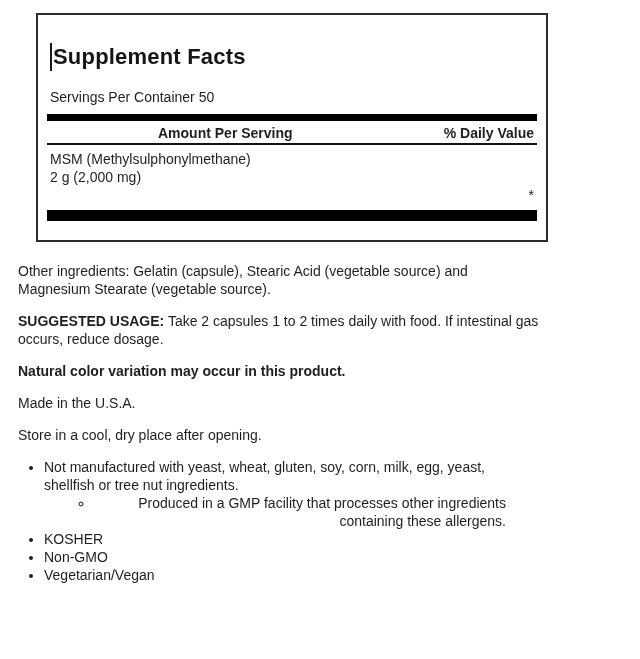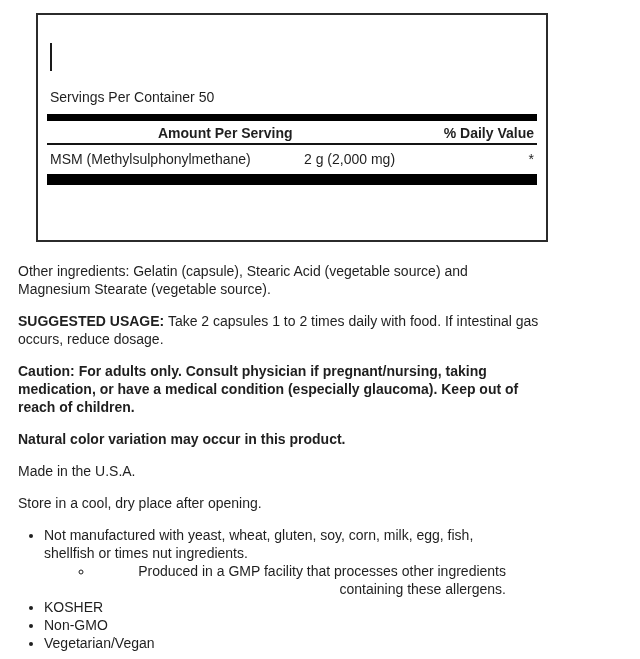--- a/index.html
+++ b/index.html
@@ -52,21 +52,21 @@
     display: flex;
     align-items: baseline;
     border-bottom: 2px solid #141414;
     padding: 3px 3px 1px;
     font-weight: 700;
     justify-content: space-between;
   }
   .hdr-amount { margin-left: 108px; }
   .hdr-dv { margin-left: auto; }
 
-  .fact-row { display: flex; align-items: baseline; padding: 5px 3px 4px; }
+  .fact-row { display: flex; align-items: baseline; padding: 5px 3px 4px; flex-direction: column; }
   .fact-name { width: 254px; flex: none; }
   .fact-dv { margin-left: auto; }
 
   .footnote { margin: 9px 3px 0; }
 
   
   .details { margin: 20px 0 0 18px; width: 521px; }
   .details p { margin: 14px 0; }
   .bold { font-weight: 700; }
   ul.attrs { margin: 14px 0 0; padding-left: 26px; list-style: disc; }
@@ -79,21 +79,21 @@
   }
   ul.attrs ul li { text-align: right; }
 </style>
 </head>
 <body>
 
 <div>
 
   <div class="facts-box">
     <div class="facts-title-row">
-      <span class="caret"></span>
+      <span class="caret"></span><h1 class="facts-title">Supplement Facts</h1>
     </div>
 
     <div class="serving-info">
       <div>Servings Per Container 50</div>
     </div>
 
     <div class="rule-thick"></div>
 
     <div class="hdr-row">
       <span class="hdr-amount">Amount Per Serving</span>
@@ -109,31 +109,30 @@
     <div class="rule-heavy"></div>
 
   </div>
 
   <div class="details">
 
     <p>Other ingredients: Gelatin (capsule), Stearic Acid (vegetable source) and Magnesium Stearate (vegetable source).</p>
 
     <p><strong>SUGGESTED USAGE:</strong><span> Take 2 capsules 1 to 2 times daily with food. If intestinal gas occurs, reduce dosage.</span></p>
 
-    <p class="bold">Caution: For adults only. Consult physician if pregnant/nursing, taking medication, or have a medical condition (especially glaucoma). Keep out of reach of children.</p>
 
     <p class="bold">Natural color variation may occur in this product.</p>
 
     <p>Made in the U.S.A.</p>
 
     <p>Store in a cool, dry place after opening.</p>
 
     <ul class="attrs">
       <li class="allergen">
-        <span>Not manufactured with yeast, wheat, gluten, soy, corn, milk, egg, fish, shellfish or times nut ingredients.</span>
+        <span>Not manufactured with yeast, wheat, gluten, soy, corn, milk, egg, yeast, shellfish or tree nut ingredients.</span>
         <ul>
           <li>Produced in a GMP facility that processes other ingredients containing these allergens.</li>
         </ul>
       </li>
       <li>KOSHER</li>
       <li>Non-GMO</li>
       <li>Vegetarian/Vegan</li>
     </ul>
 
   </div>

